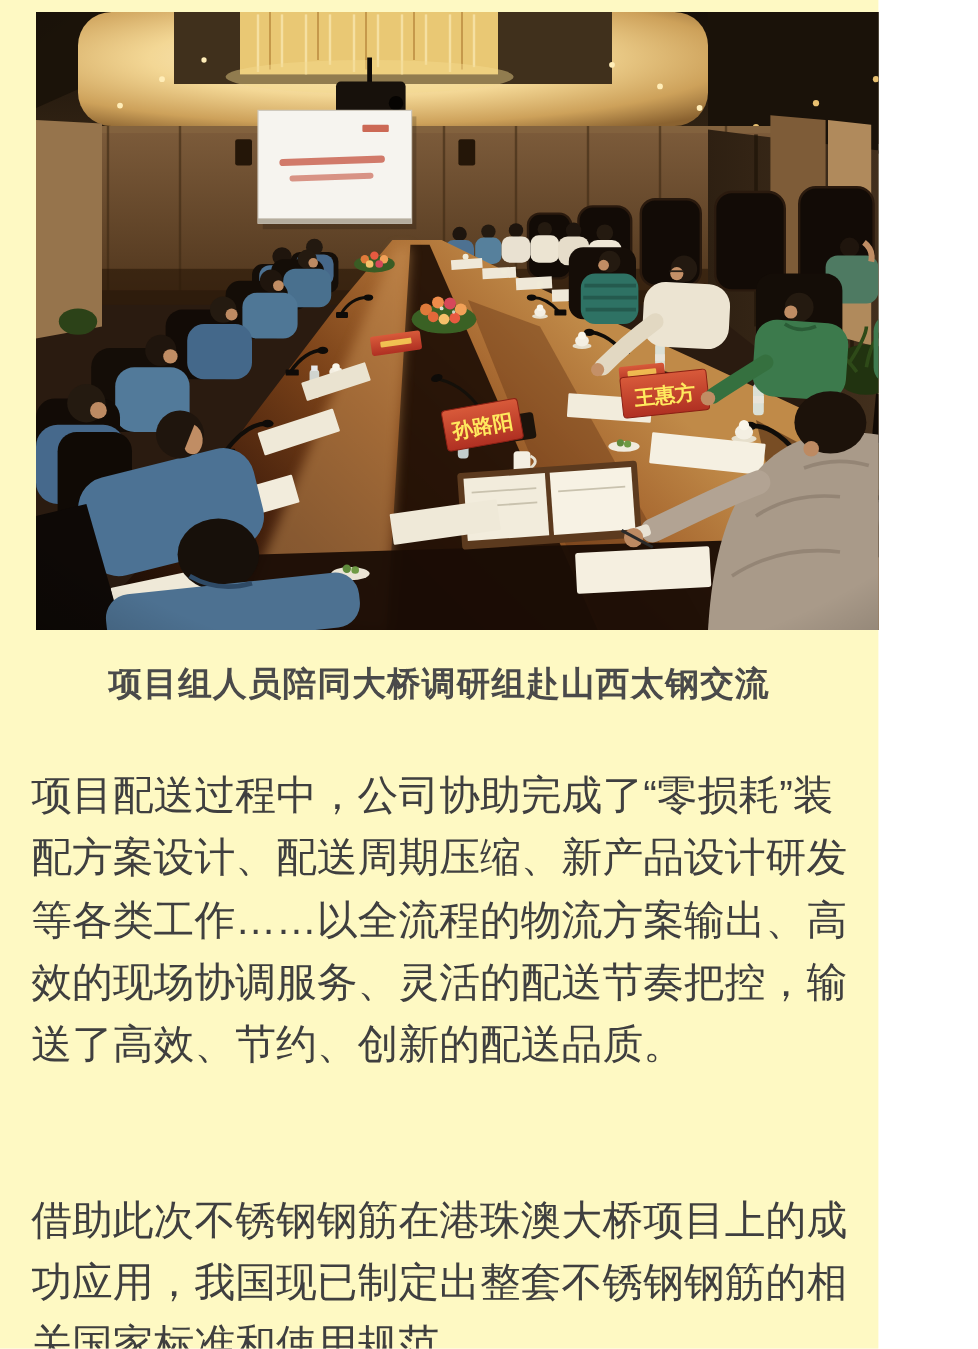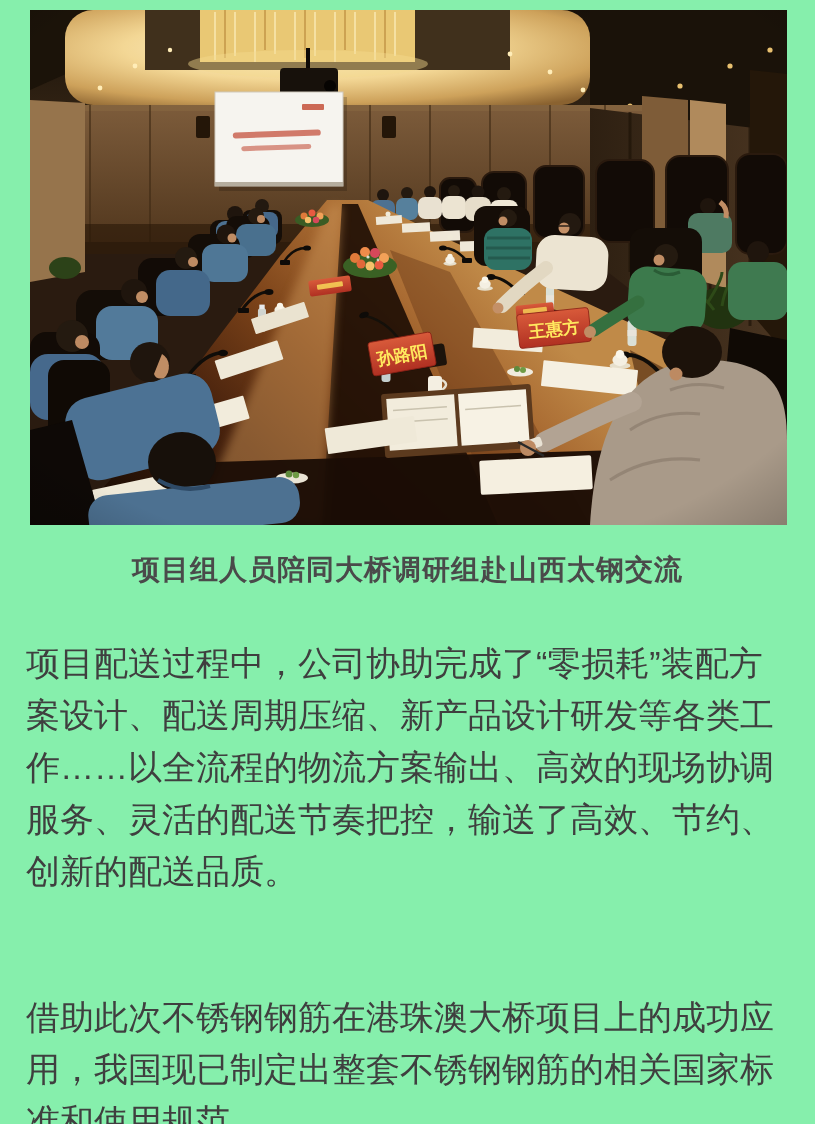--- a/index.html
+++ b/index.html
@@ -1,17 +1,17 @@
 <!DOCTYPE html>
 <html><head>
 <meta charset="utf-8">
 <style>
   html,body{margin:0;padding:0;background:#ffffff;}
   .page{
-    width:815px;height:1124px;background:#86efac;overflow:hidden;
+    width:732px;height:1124px;background:#fef9c3;overflow:hidden;
     font-family:"Liberation Sans","DejaVu Sans",sans-serif;
   }
   figure{margin:0;padding:0;}
   .photo-wrap{
     margin:10px 28px 0 30px;
     width:757px;height:515px;overflow:hidden;background:#2a1b10;
   }
   .photo-wrap svg{display:block;}
   .caption{
     margin:26px 30px 0 30px;

